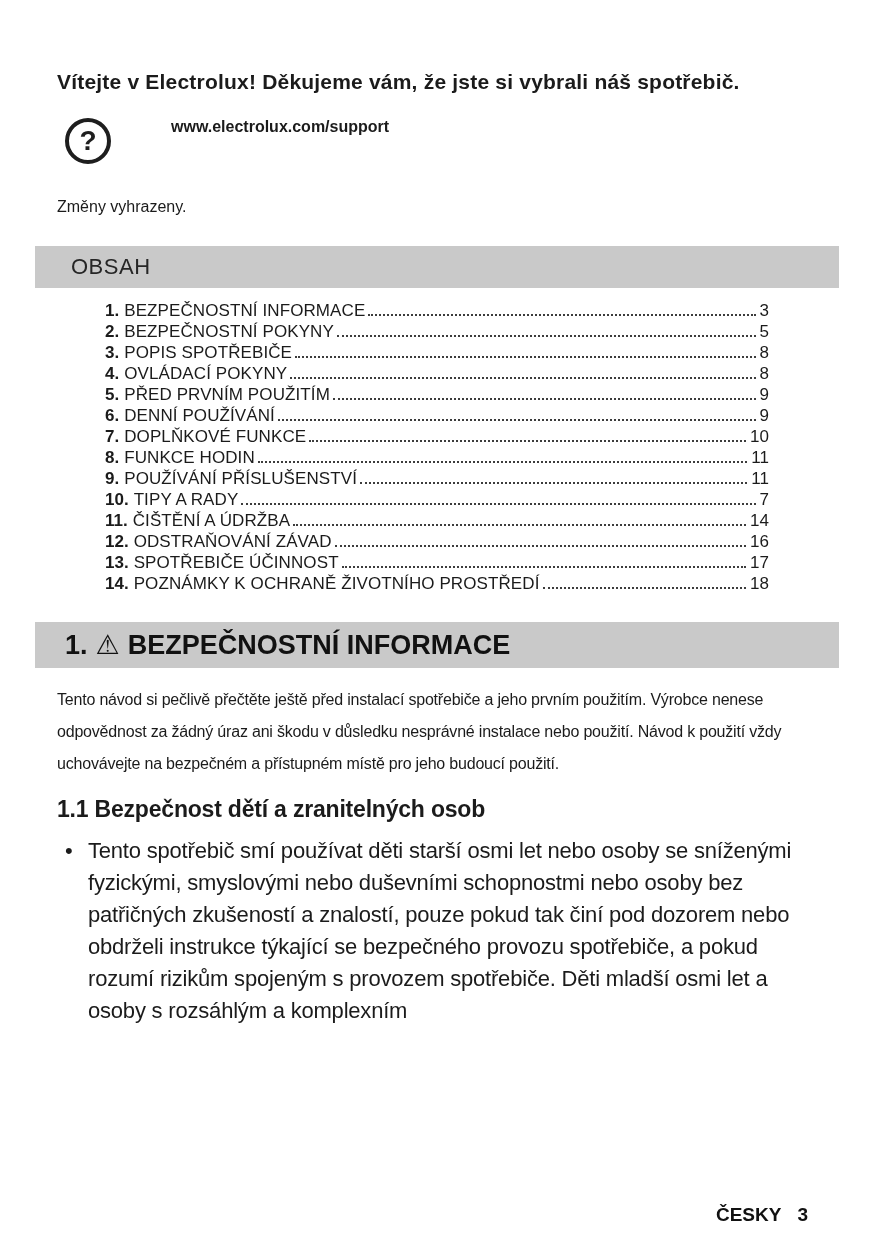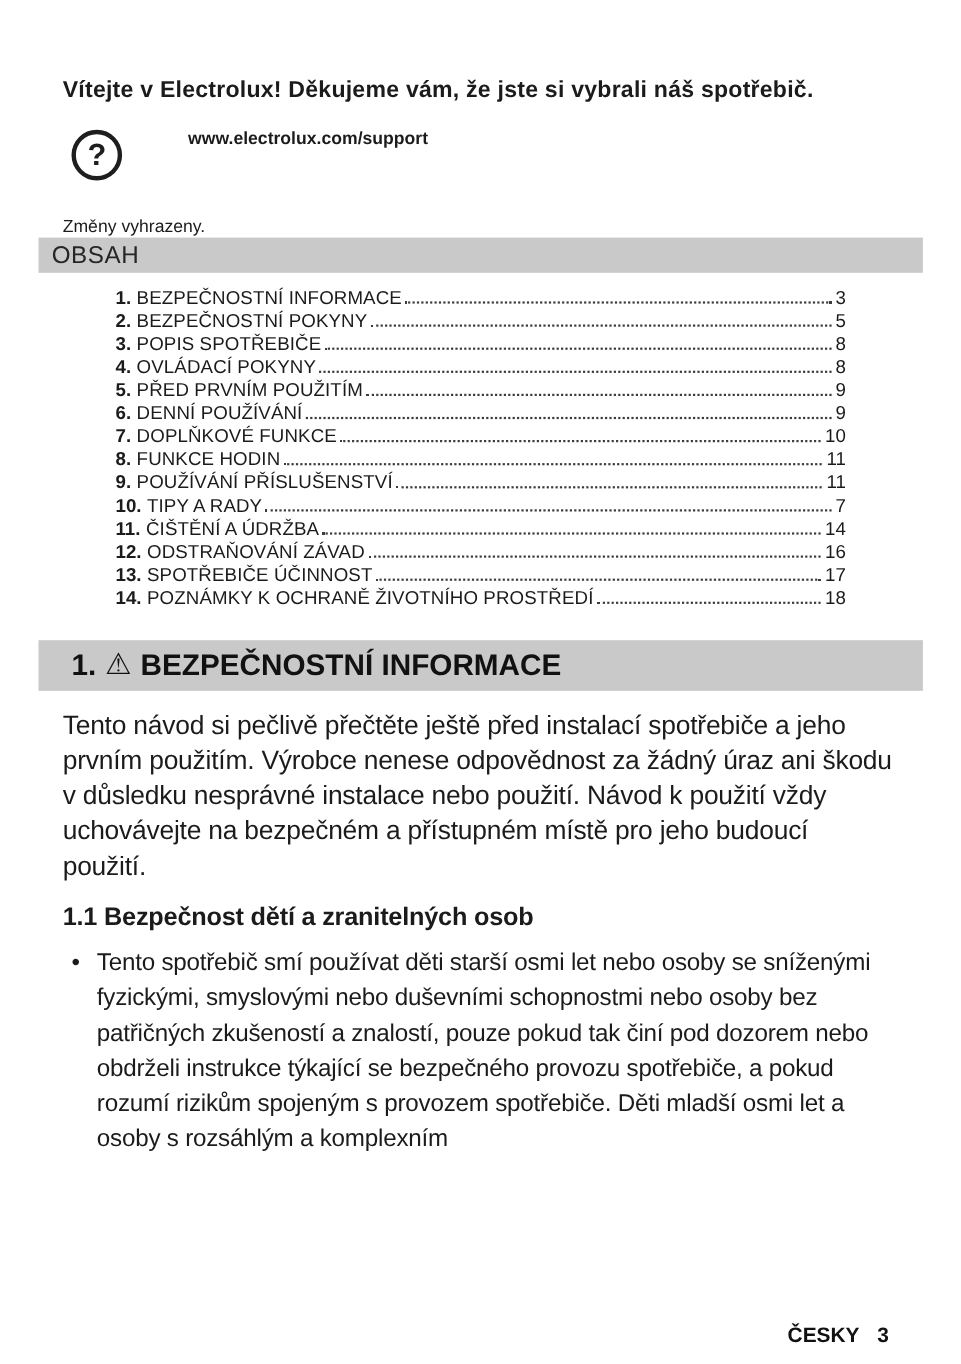--- a/index.html
+++ b/index.html
@@ -37,37 +37,37 @@
 
   .notice { margin:34px 0 0 0; font-size:16px; }
 
   
   .bar {
     box-sizing:border-box;
     margin-left:-22px; width:804px;
     background:#c9c9c9;
     display:flex; align-items:center;
   }
-  .toc-bar { height:32px; padding-left:12px; }
+  .toc-bar { margin-top:30px; height:42px; padding-left:36px; }
   .toc-bar-label { font-size:22px; color:#262626; letter-spacing:0.5px; }
 
   
   .toc { margin-top:12px; padding-left:48px; padding-right:44px; }
   .toc-row { display:flex; align-items:baseline; font-size:17px; line-height:21px; }
   .toc-num { font-weight:bold; margin-right:5px; white-space:nowrap; }
   .toc-title { white-space:nowrap; letter-spacing:0.1px; }
   .toc-dots { flex:1 1 auto; border-bottom:2px dotted #3c3c3c; margin:0 4px 0 3px; min-width:12px; }
   .toc-page { white-space:nowrap; }
 
   
   .section-bar { margin-top:28px; height:46px; padding-left:30px; }
   .section-heading { margin:0; font-size:27px; font-weight:bold; color:#111; display:flex; align-items:center; }
   .warning-glyph { font-family:"DejaVu Sans", sans-serif; font-size:27px; font-weight:normal; margin:0 8px 0 8px; line-height:1; position:relative; top:-1px; }
 
-  .body-par { margin:16px 0 0 0; font-size:24px; line-height:32px; letter-spacing:-0.2px; }
+  .body-par { margin:16px 0 0 0; font-size:16px; line-height:32px; letter-spacing:-0.2px; }
 
   .subsection-heading { margin:16px 0 0 0; font-size:23px; font-weight:bold; letter-spacing:-0.2px; }
 
   .bullet-list { margin:12px 0 0 0; padding:0; list-style:none; }
   .bullet-list li { position:relative; padding-left:31px; font-size:22px; line-height:32px; letter-spacing:-0.2px; }
   .bullet-list li .bullet-dot { position:absolute; left:8px; top:0; }
 
   
   .page-footer {
     position:absolute; right:66px; bottom:14px;

